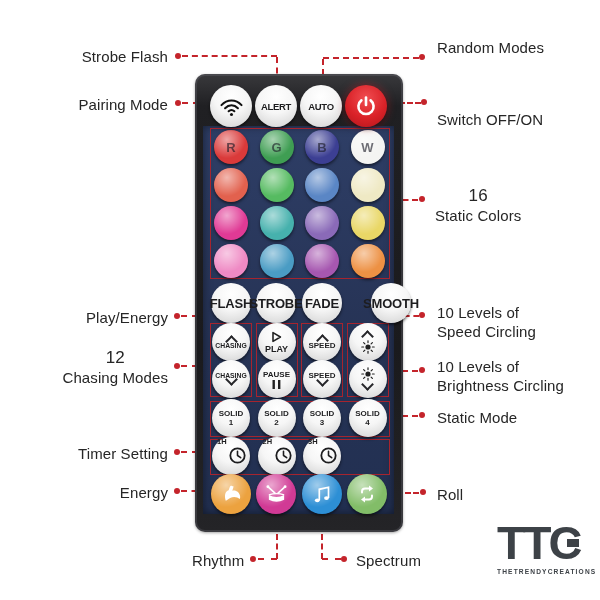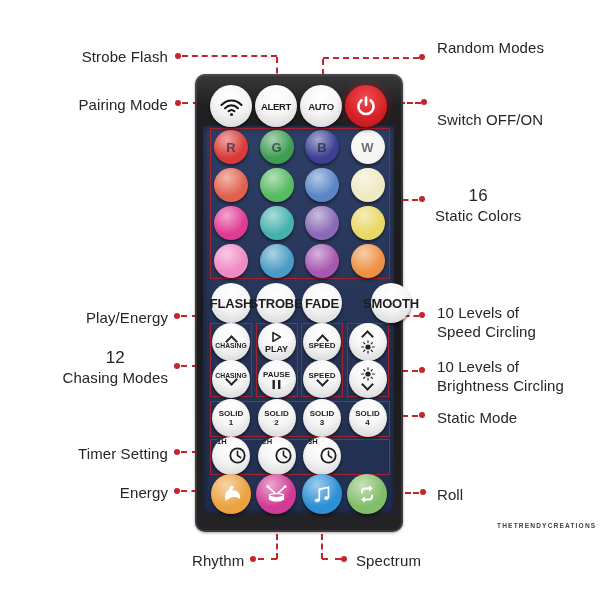--- a/index.html
+++ b/index.html
@@ -329,14 +329,15 @@
     </div>
     <div class="btn pbtn" style="left: 150px; top: 11px; width: 42px; height: 42px;">
       <span class="icn" style="line-height: 0;"><svg width="24" height="24" viewBox="0 0 24 24">
           <path d="M12 3.5 V11" stroke="#fff" stroke-width="2.6" stroke-linecap="round"></path>
           <path d="M7.4 6.4 A7.6 7.6 0 1 0 16.6 6.4" stroke="#fff" stroke-width="2.6" fill="none" stroke-linecap="round"></path>
         </svg></span>
     </div>
   </div>
 
 <div class="logo">
+  <div class="ttc">TTC</div>
   <div class="sub">THETRENDYCREATIONS</div>
 </div>
 
 </body></html>

